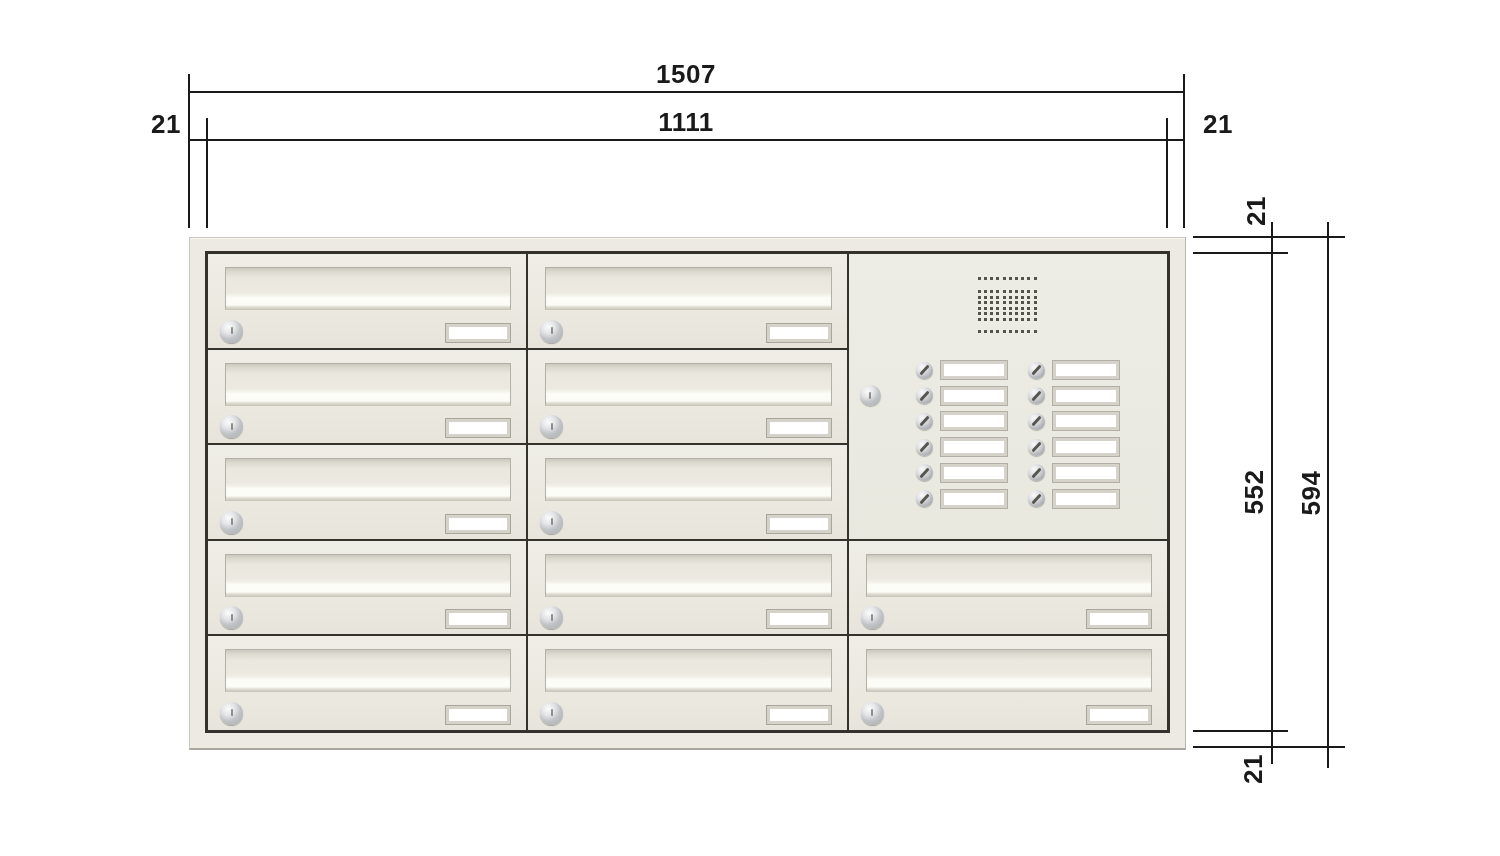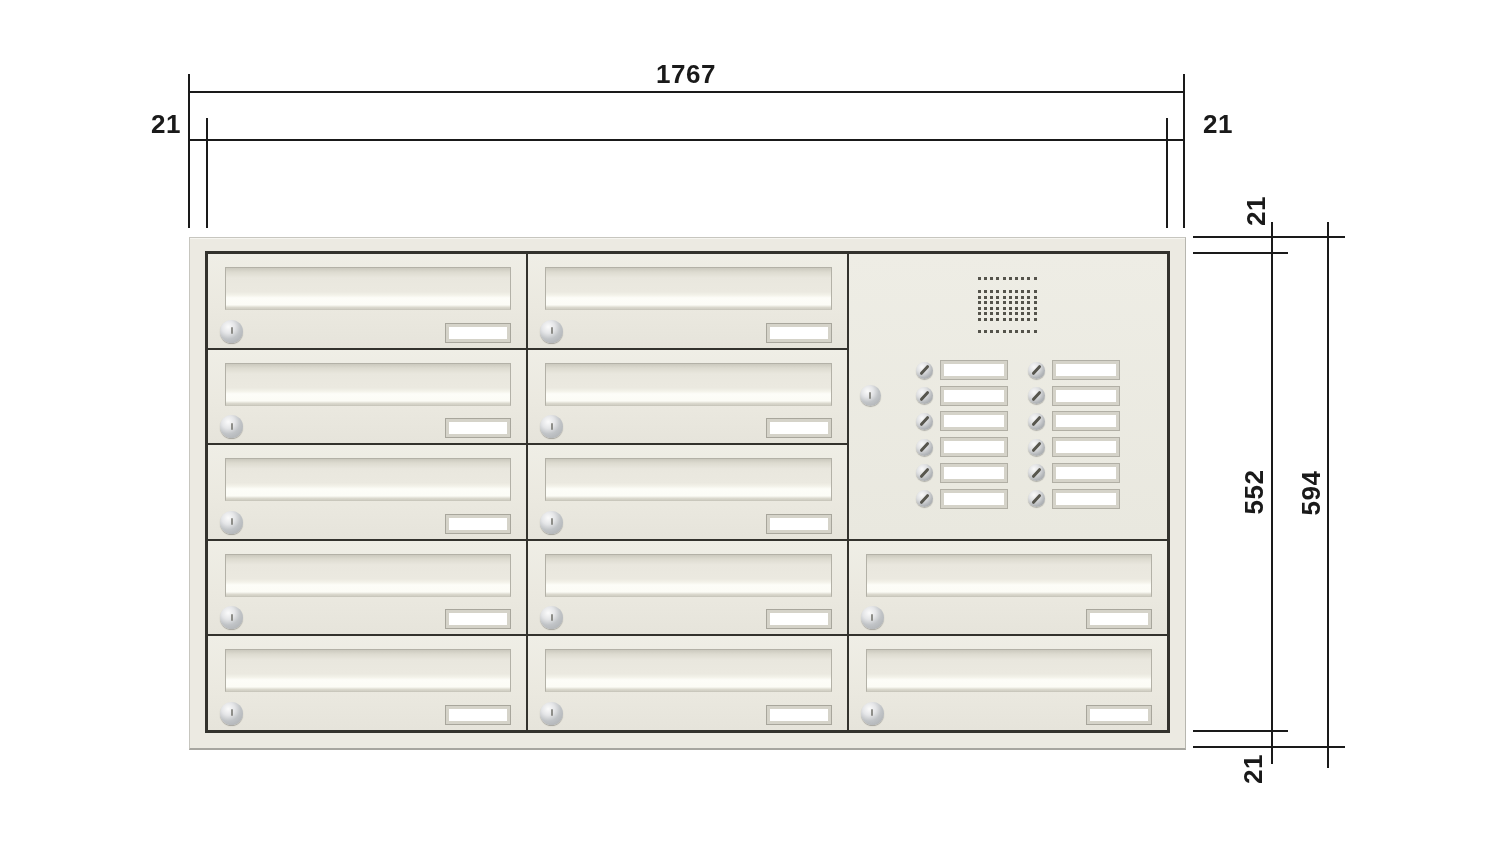--- a/index.html
+++ b/index.html
@@ -89,21 +89,22 @@
   <div class="line" style="left:189px;top:91px;width:995px;height:2px"></div>
   <div class="line" style="left:189px;top:139px;width:995px;height:2px"></div>
 
   <div class="line" style="left:1271px;top:222px;width:2px;height:542px"></div>
   <div class="line" style="left:1327px;top:222px;width:2px;height:546px"></div>
   <div class="line" style="left:1193px;top:236px;width:152px;height:2px"></div>
   <div class="line" style="left:1193px;top:252px;width:95px;height:2px"></div>
   <div class="line" style="left:1193px;top:730px;width:95px;height:2px"></div>
   <div class="line" style="left:1193px;top:746px;width:152px;height:2px"></div>
 
-  <div class="dim-label" style="left:586px;top:61px;width:200px">1767</div>
+  <div class="dim-label" style="left:586px;top:61px;width:200px">1507</div>
+  <div class="dim-label" style="left:586px;top:109px;width:200px">1111</div>
   <div class="dim-label" style="left:144px;top:111px;width:44px">21</div>
   <div class="dim-label" style="left:1192px;top:111px;width:52px">21</div>
   <div class="dim-label rot" style="left:1216px;top:198px;width:80px">21</div>
   <div class="dim-label rot" style="left:1214px;top:479px;width:80px">552</div>
   <div class="dim-label rot" style="left:1271px;top:480px;width:80px">594</div>
   <div class="dim-label rot" style="left:1213px;top:756px;width:80px">21</div>
 
   <div class="panel" style="left:189px;top:237px;width:995px;height:510px"></div>
   <div id="grid" style="left:205px;top:251px;width:965px;height:482px">
       <div class="cell mailbox" style="left: 3px; top: 3px; width: 318.3px; height: 93.6px;">

